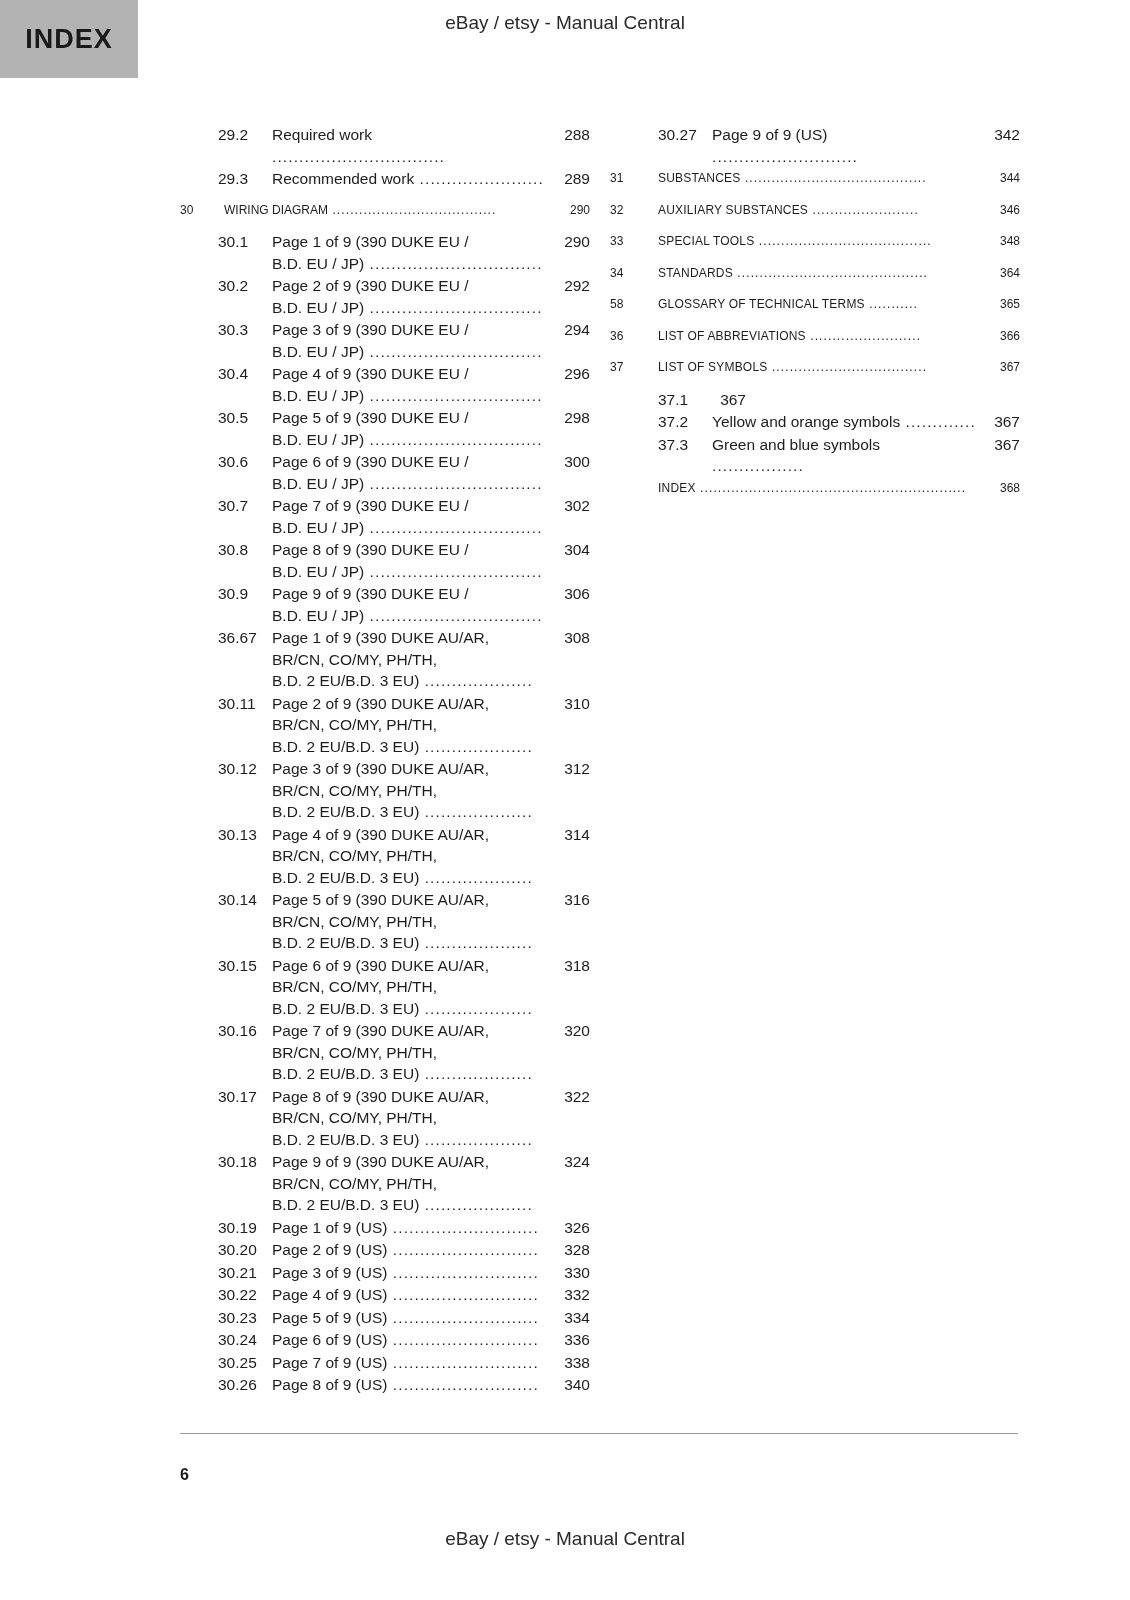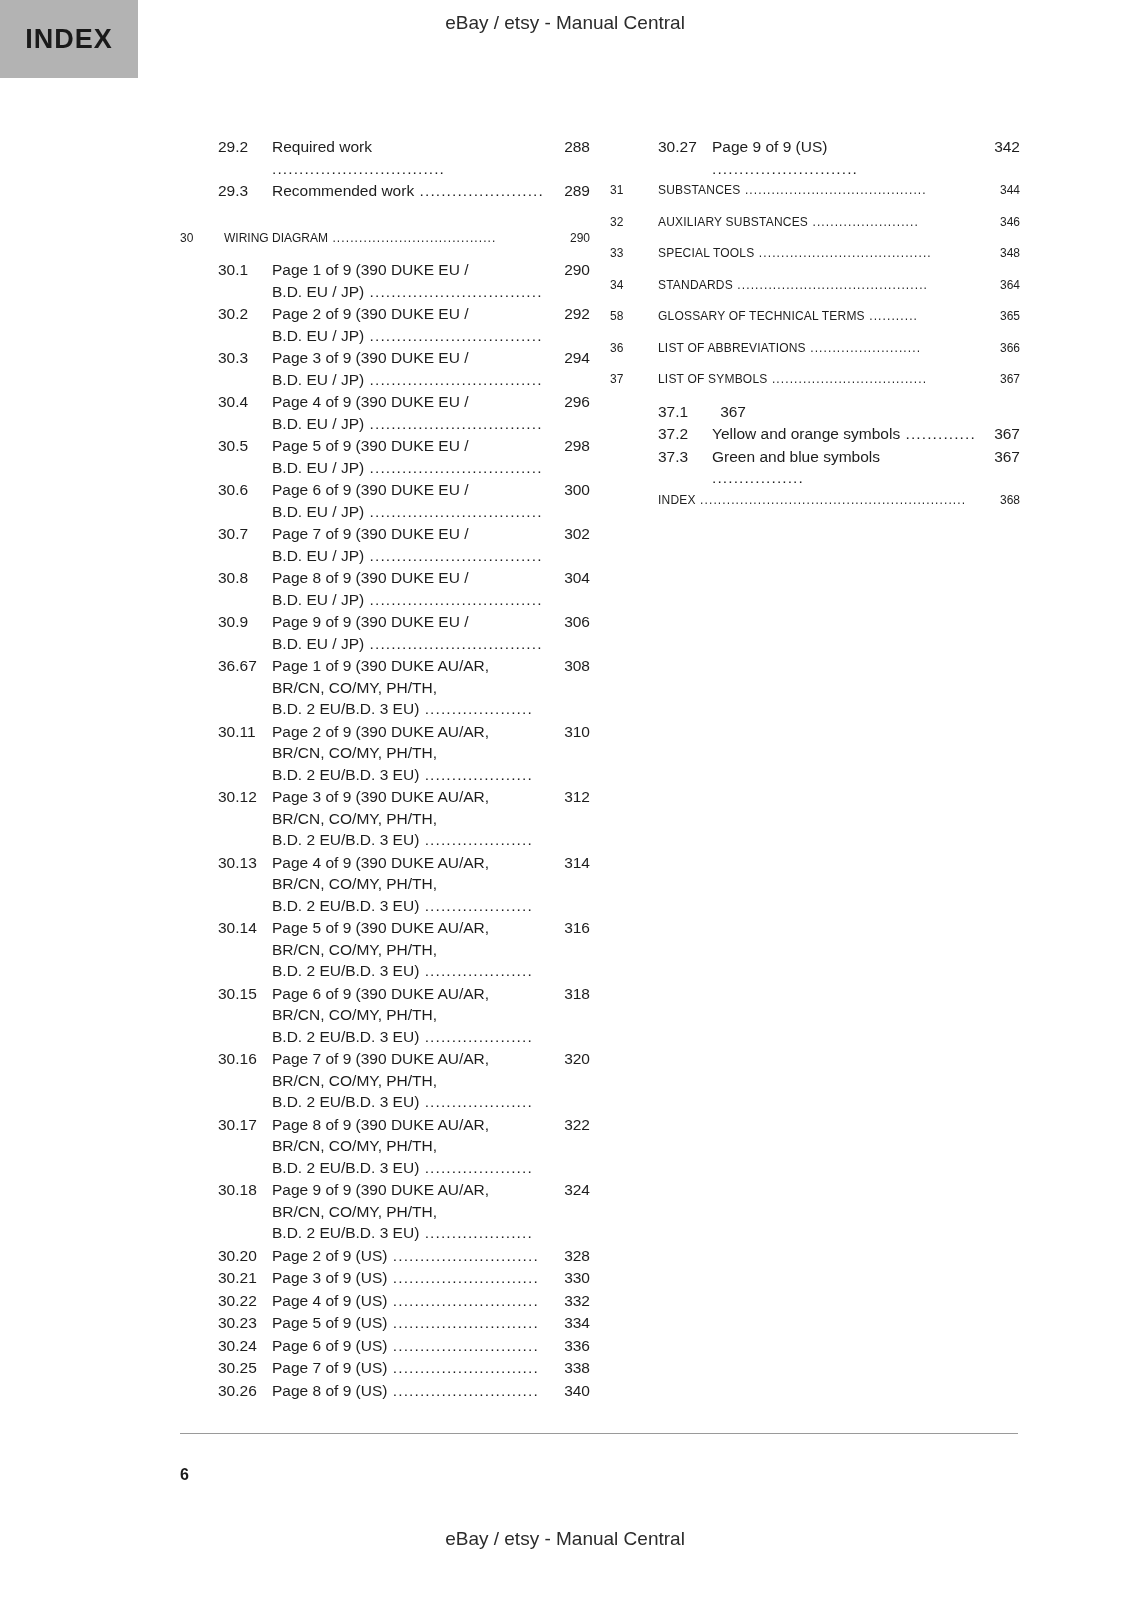--- a/index.html
+++ b/index.html
@@ -61,21 +61,21 @@
     background: #9a9a9a;
   }
   
   .cols {
     position: absolute;
     left: 180px; top: 120px;
     width: 840px;
   }
   .col {
     position: absolute;
-    top: 16px;
+    top: 4px;
     font-size: 15.5px;
     line-height: 21.5px;
     color: #1d1d1d;
   }
   .col-left  { left: 0px;   width: 410px; }
   .col-right { left: 430px; width: 410px; }
 
   
   .entry {
     display: flex;
@@ -106,21 +106,21 @@
 
   
   .col-right .lvl1 > .num { width: 30px; }
   .col-right .lvl1 > .body { padding-left: 18px; }
   .col-right .lvl2 > .num { width: 44px; margin-left: 48px; }
   .col-right .lvl2 > .body { padding-left: 10px; }
   .col-right .entry .pg { width: 44px; }
   .col-right .lvl1.caps > .body { letter-spacing: 0.2px; }
 
   .lvl1 { font-size: 12px; }
-  .col-left .lvl1 { margin-top: 26px; margin-bottom: 10px; }
+  .col-left .lvl1 { margin-top: 10px; margin-bottom: 10px; }
   .col-right .lvl1 { margin-top: 0px; margin-bottom: 10px; }
   .lvl2 { font-size: 15.5px; }
 
   .title-line { display: block; }
   .dots {
     letter-spacing: 1.1px;
     color: #1d1d1d;
   }
   .index-row { margin-top: 16px; }
   .index-row .num { width: 0; }
@@ -308,20 +308,27 @@
         <div class="entry lvl2 multi">
           <div class="num">30.18</div>
           <div class="body">
             <span class="title-line">Page 9 of 9 (390 DUKE AU/AR,</span>
             <span class="title-line">BR/CN, CO/MY, PH/TH,</span>
             <span class="title-line">B.D. 2 EU/B.D. 3 EU)<span class="dots"> ....................</span></span>
           </div>
           <div class="pg">324</div>
         </div>
         <div class="entry lvl2">
+          <div class="num">30.19</div>
+          <div class="body">
+            <span class="title-line">Page 1 of 9 (US)<span class="dots"> ...........................</span></span>
+          </div>
+          <div class="pg">326</div>
+        </div>
+        <div class="entry lvl2">
           <div class="num">30.20</div>
           <div class="body">
             <span class="title-line">Page 2 of 9 (US)<span class="dots"> ...........................</span></span>
           </div>
           <div class="pg">328</div>
         </div>
         <div class="entry lvl2">
           <div class="num">30.21</div>
           <div class="body">
             <span class="title-line">Page 3 of 9 (US)<span class="dots"> ...........................</span></span>

